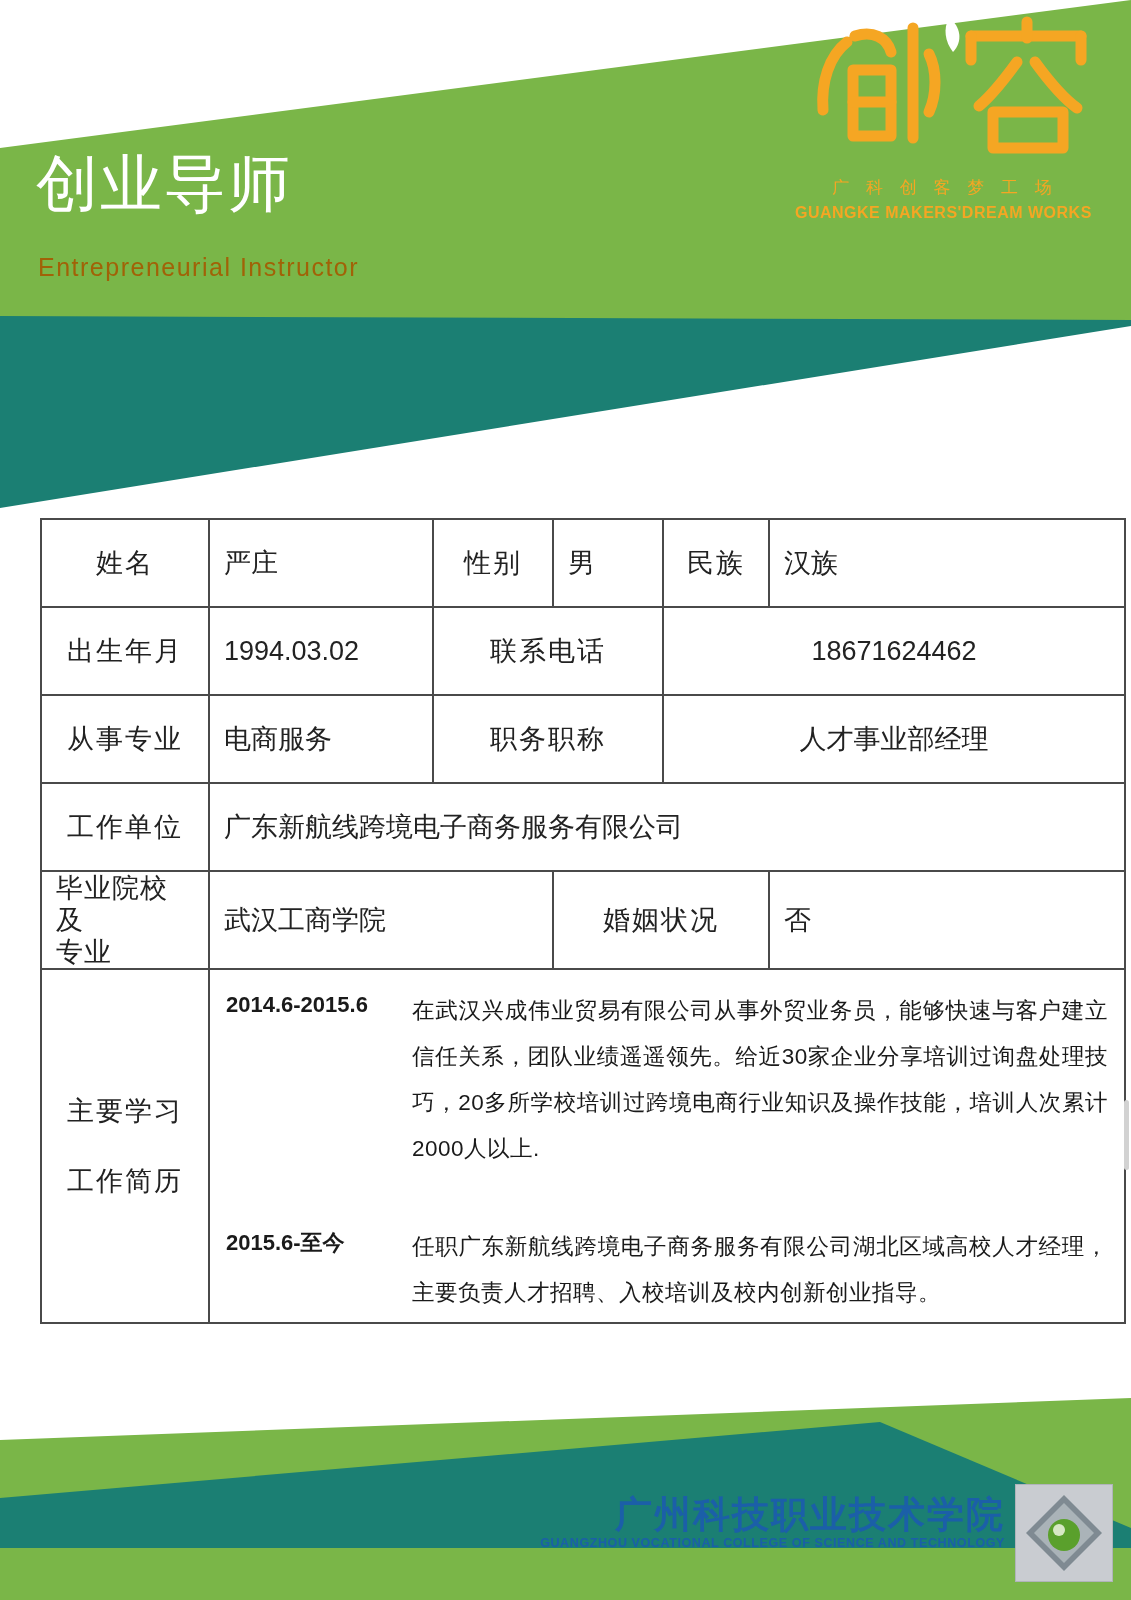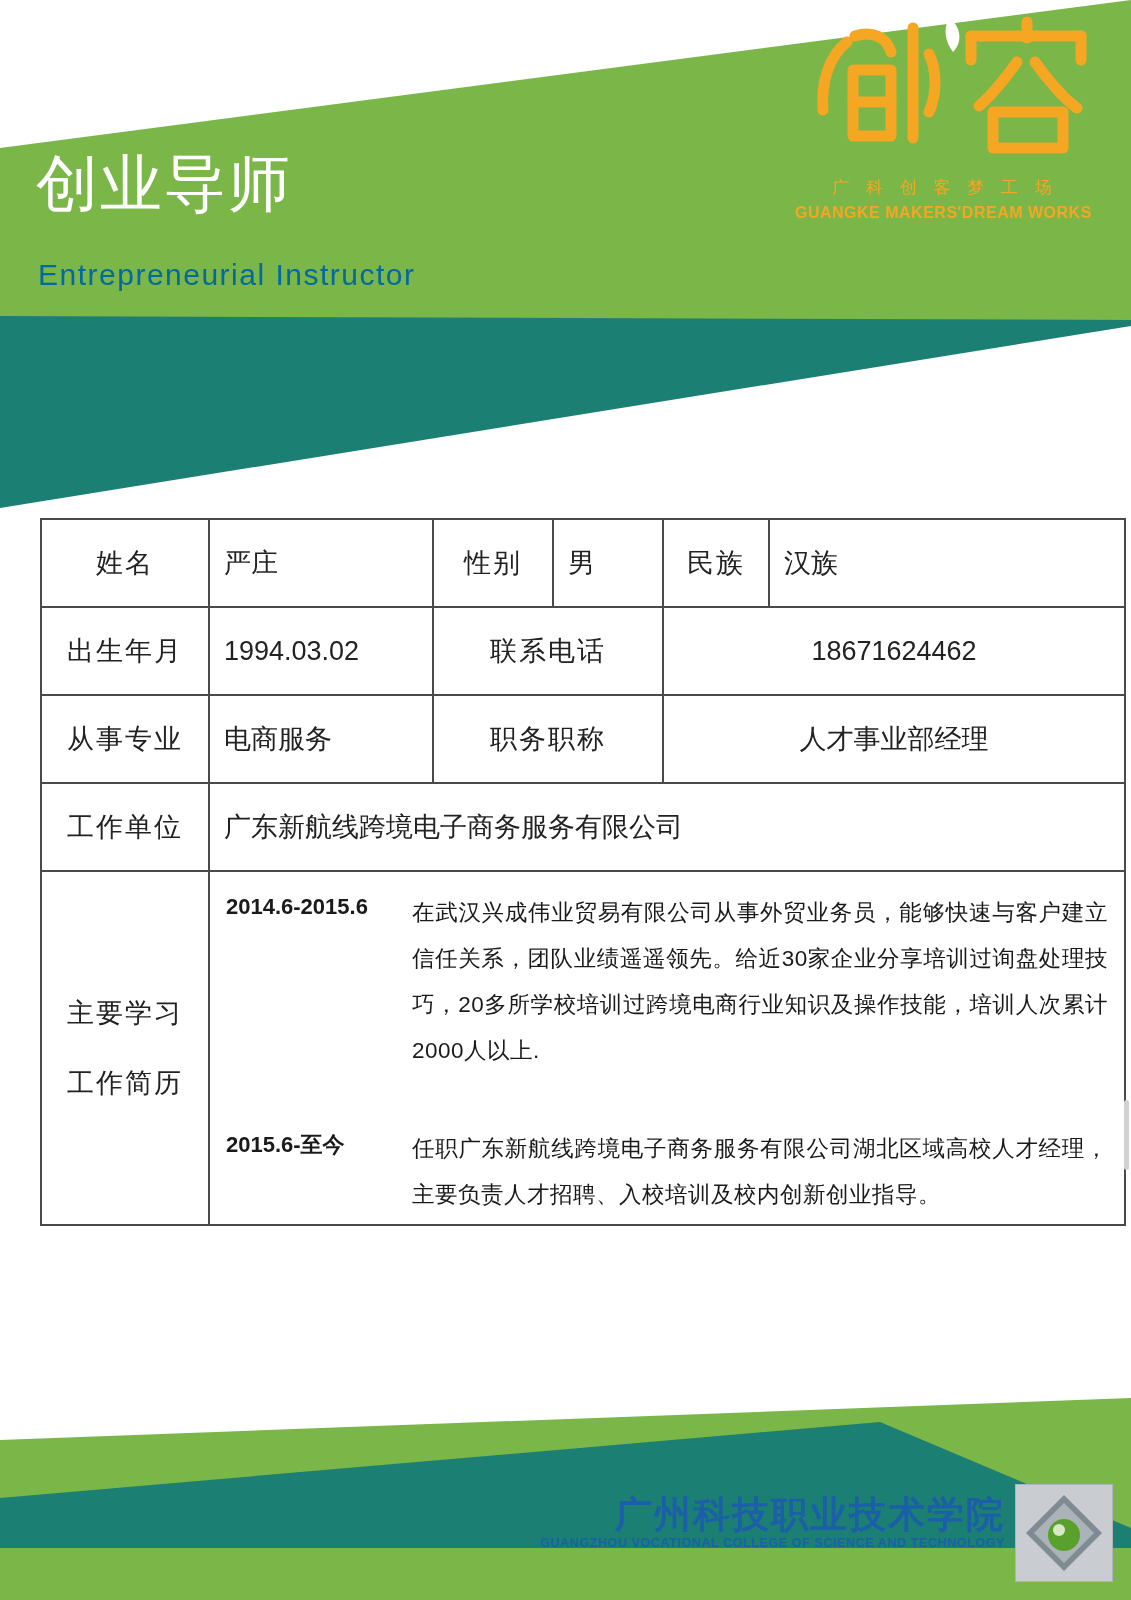--- a/index.html
+++ b/index.html
@@ -59,25 +59,25 @@
     font-size: 62px;
     line-height: 72px;
     letter-spacing: 2px;
     color: #ffffff;
     font-weight: normal;
     white-space: nowrap;
   }
   .title-en {
     position: absolute;
     left: 38px;
-    top: 256px;
-    font-size: 30px;
+    top: 248px;
+    font-size: 25px;
     line-height: 38px;
     letter-spacing: 1.5px;
-    color: #0369a1;
+    color: #a16207;
     white-space: nowrap;
   }
 
   
   .logo {
     position: absolute;
     right: 36px;
     top: 8px;
     width: 300px;
     height: 230px;
@@ -312,20 +312,29 @@
     </tr>
     <tr>
       <td class="lbl">从事专业</td>
       <td class="val">电商服务</td>
       <td class="lbl" colspan="2">职务职称</td>
       <td class="val-c" colspan="2">人才事业部经理</td>
     </tr>
     <tr>
       <td class="lbl">工作单位</td>
       <td class="val" colspan="5">广东新航线跨境电子商务服务有限公司</td>
+    </tr>
+    <tr>
+      <td class="cell-two-line">
+        <div>毕业院校及</div>
+        <div>专业</div>
+      </td>
+      <td class="val" colspan="2">武汉工商学院</td>
+      <td class="lbl" colspan="2">婚姻状况</td>
+      <td class="val">否</td>
     </tr>
     <tr>
       <td class="exp-label">
         <div>主要学习</div>
         <div>工作简历</div>
       </td>
       <td class="exp-body" colspan="5">
         <div class="exp-row">
           <div class="exp-period">2014.6-2015.6</div>
           <div class="exp-text">在武汉兴成伟业贸易有限公司从事外贸业务员，能够快速与客户建立信任关系，团队业绩遥遥领先。给近30家企业分享培训过询盘处理技巧，20多所学校培训过跨境电商行业知识及操作技能，培训人次累计2000人以上.</div>

